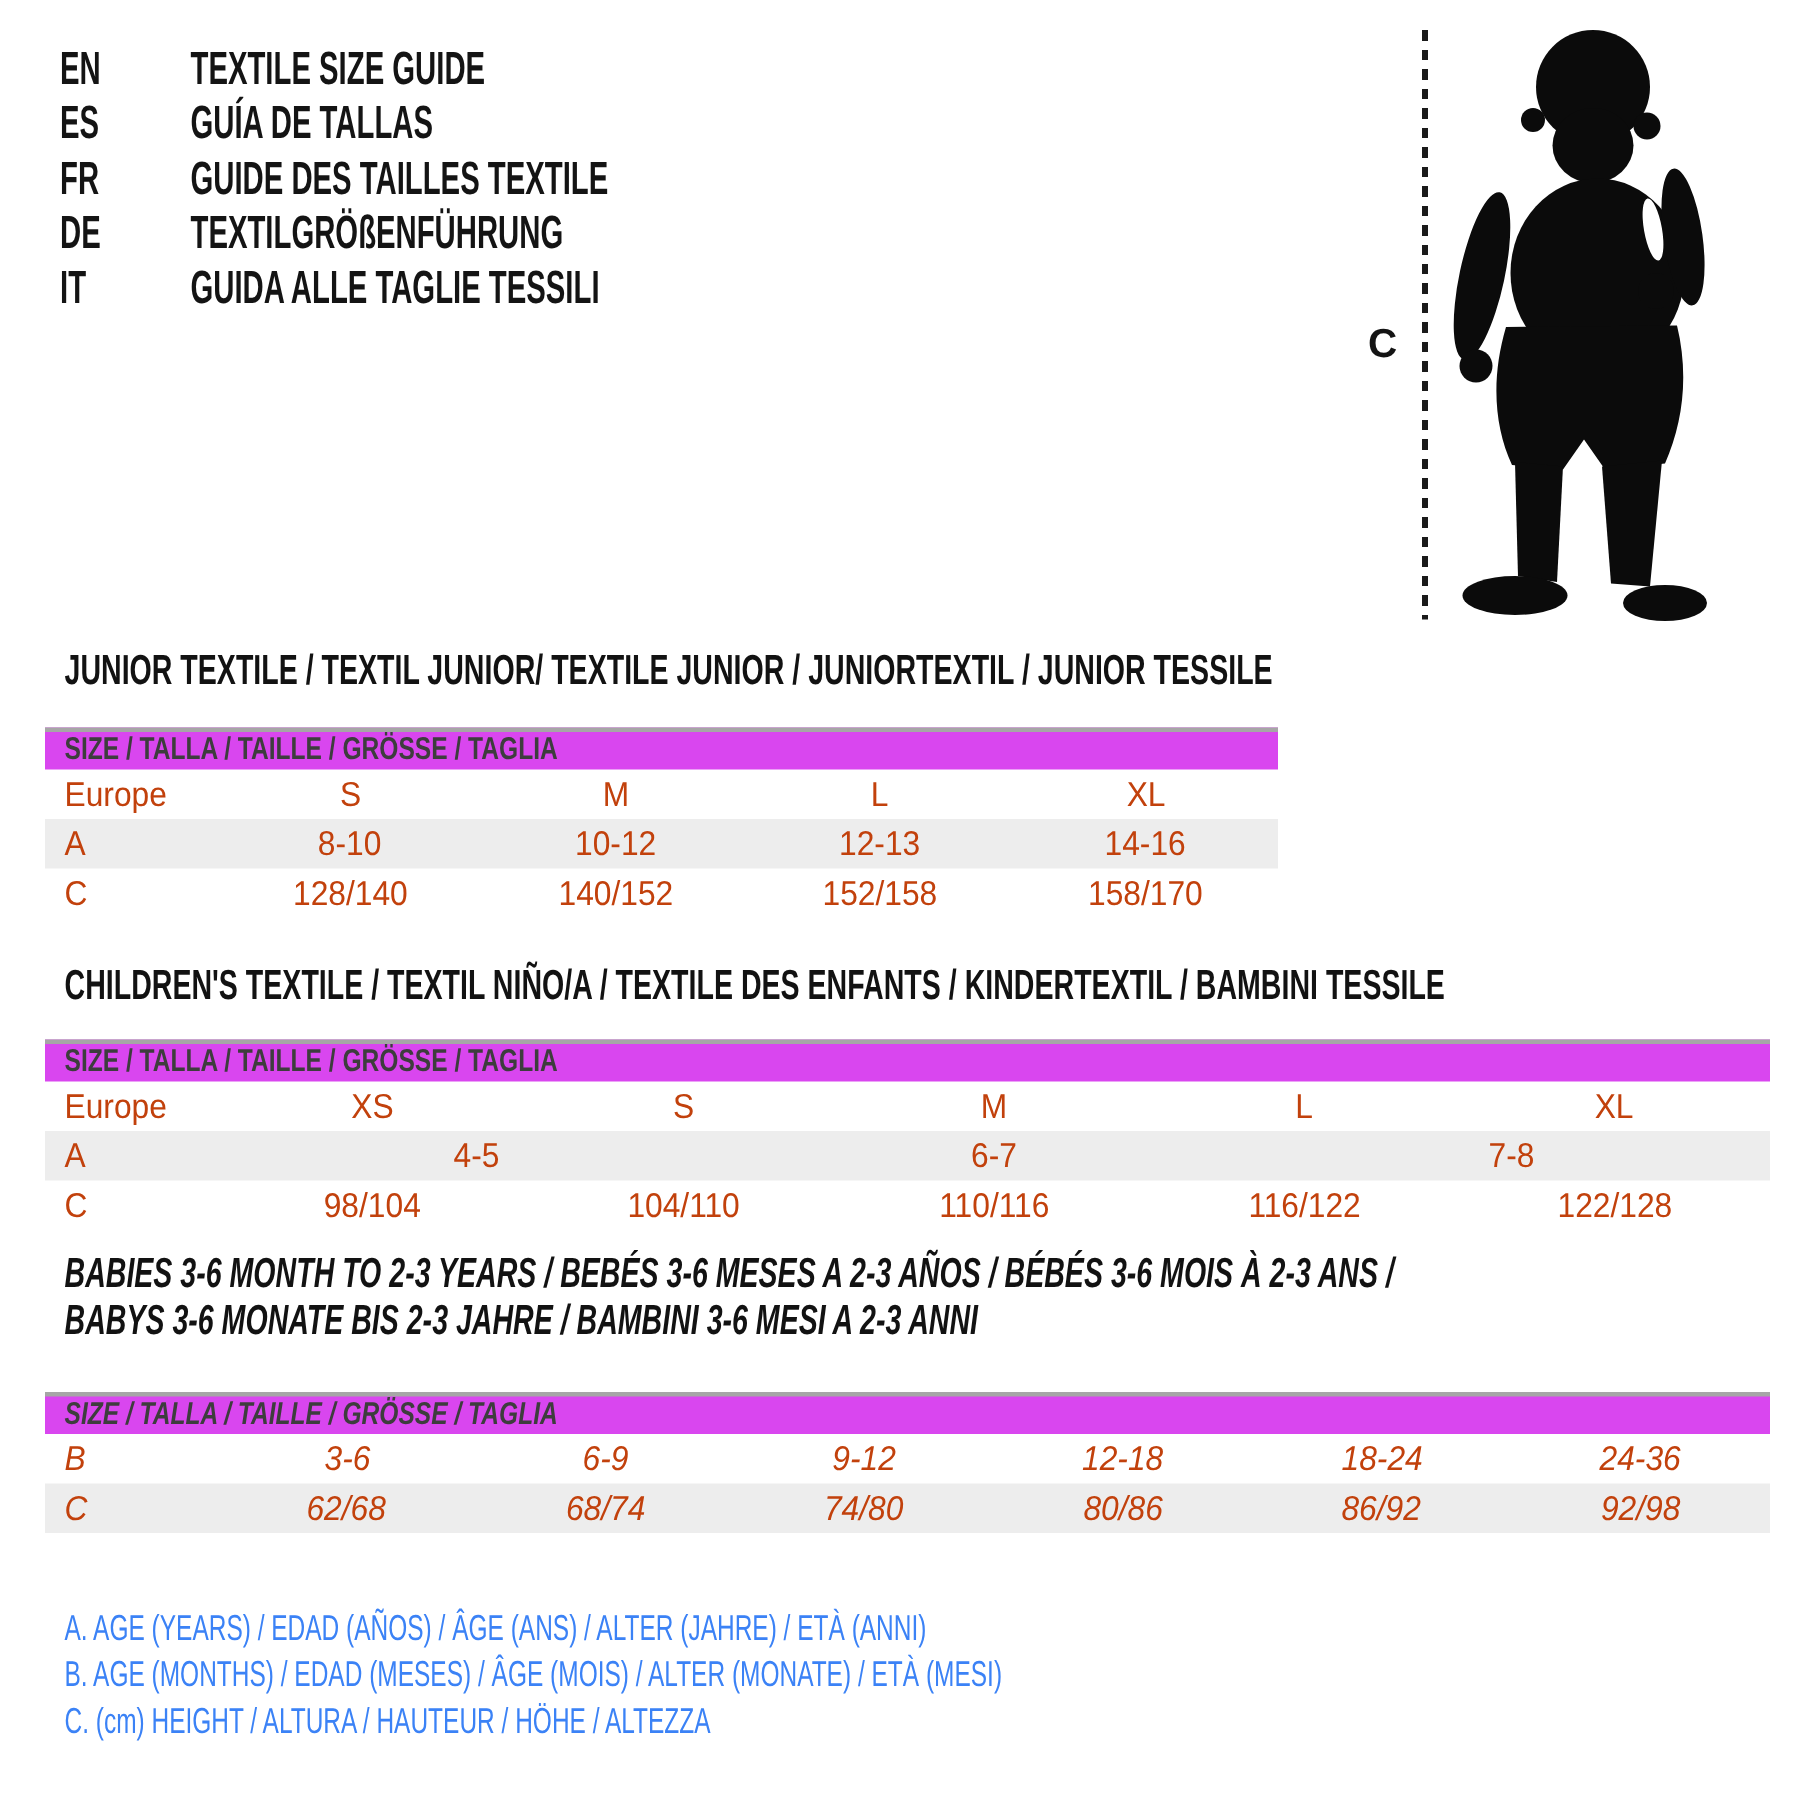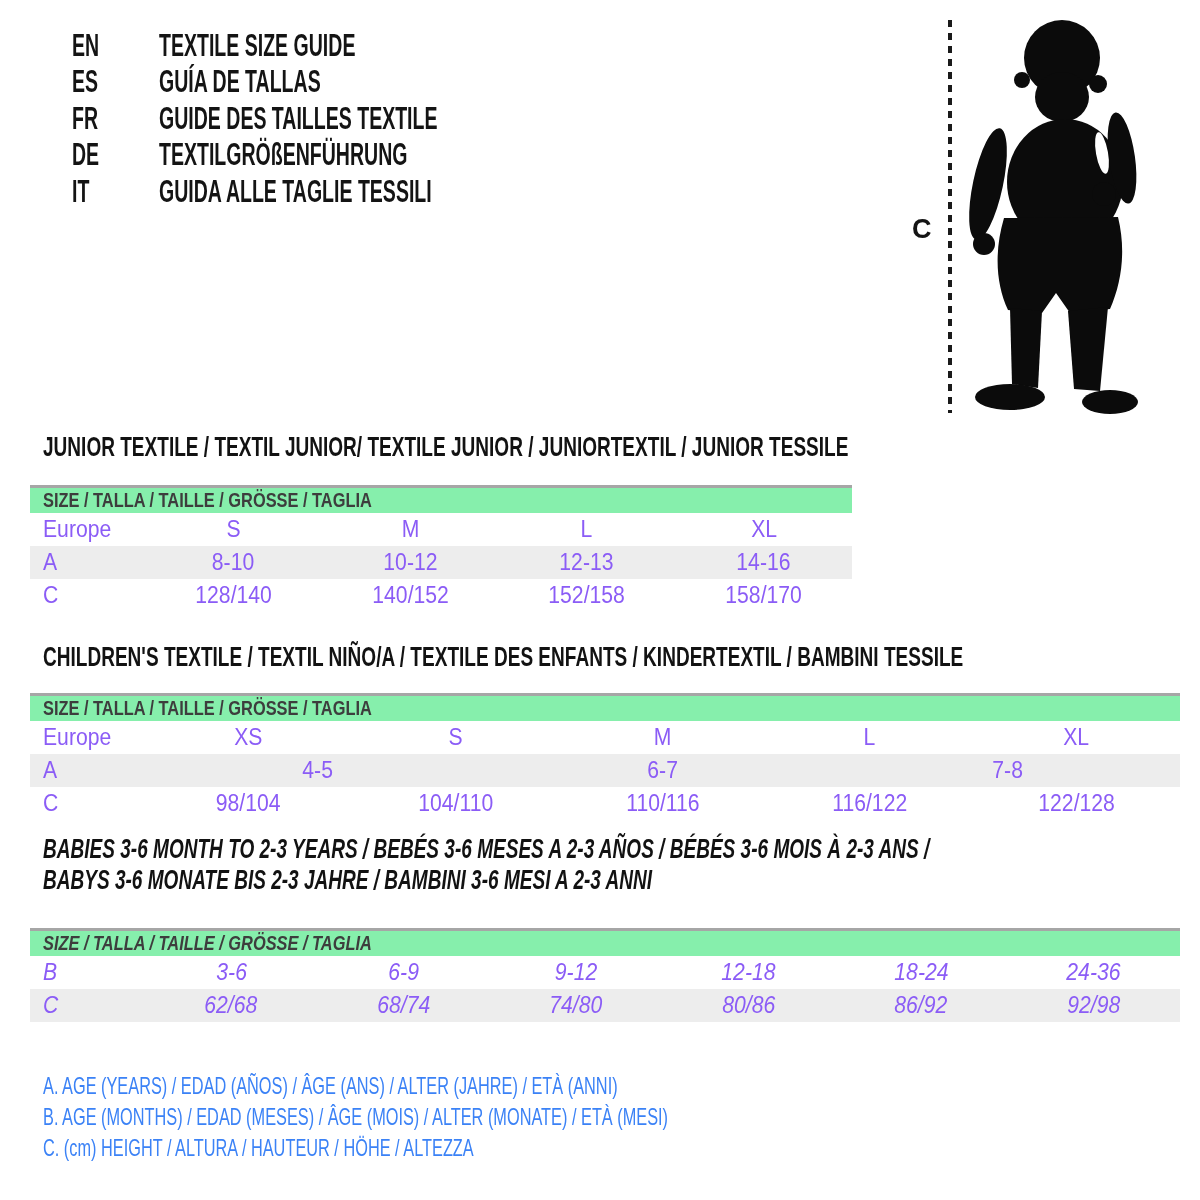--- a/index.html
+++ b/index.html
@@ -11,44 +11,44 @@
   }
   .cond{display:inline-block;white-space:nowrap;}
   .o-left{transform-origin:0 50%;}
   .s63{transform:scaleX(.63);}
   .s68{transform:scaleX(.68);}
   .s78{transform:scaleX(.78);}
   .s92{transform:scaleX(.92);}
 
   
   .langs{position:absolute;left:40px;top:28px;}
-  .lang-row{height:36.4px;line-height:36.4px;font-weight:700;font-size:31px;color:#141414;margin-left:32px;}
+  .lang-row{height:36.4px;line-height:36.4px;font-weight:700;font-size:31px;color:#141414;}
   .lang-code{display:inline-block;width:78px;vertical-align:top;}
   .lang-title{display:inline-block;vertical-align:top;}
 
   
   .vline{position:absolute;left:948px;top:20px;width:4px;height:393px;
     background:repeating-linear-gradient(to bottom,#1a1a1a 0 7px,transparent 7px 13px);}
   .c-mark{position:absolute;left:912px;top:214px;font-weight:700;font-size:27px;color:#141414;}
   .silhouette{position:absolute;left:950px;top:12px;}
 
   
   .sec{position:absolute;left:30px;}
   #sec-junior{top:435px;width:822px;}
   #sec-children{top:645px;width:1150px;}
   #sec-babies{top:833px;width:1150px;font-style:italic;}
   .sec-heading{font-weight:700;font-size:28px;line-height:24px;padding-left:13px;color:#121212;}
   .sec-heading.two-line{line-height:31px;}
   .stable{position:absolute;left:0;right:0;}
   #sec-junior .stable{top:50px;}
   #sec-children .stable{top:48px;}
   #sec-babies .stable{top:95px;}
-  .size-bar{height:28px;box-sizing:border-box;background:#86efac;border-top:3px solid #a6a6a6;
+  .size-bar{height:28px;box-sizing:border-box;background:#d946ef;border-top:3px solid #a6a6a6;
     line-height:24px;padding-left:13px;font-weight:700;font-size:21px;color:#3d3d3d;}
-  .trow{display:flex;height:33px;line-height:33px;font-size:23px;font-weight:400;color:#8b5cf6;}
+  .trow{display:flex;height:33px;line-height:33px;font-size:23px;font-weight:400;color:#c2410c;}
   .trow.shaded{background:#ededed;}
   .cell-label{width:115px;box-sizing:border-box;padding-left:13px;text-align:left;}
   .cell{flex:1;text-align:center;}
 
   
   .notes{position:absolute;left:30px;top:1070px;}
   .note-line{height:31px;line-height:31px;font-weight:400;font-size:24px;padding-left:13px;color:#3b82f6;}
 </style>
 </head>
 <body>

